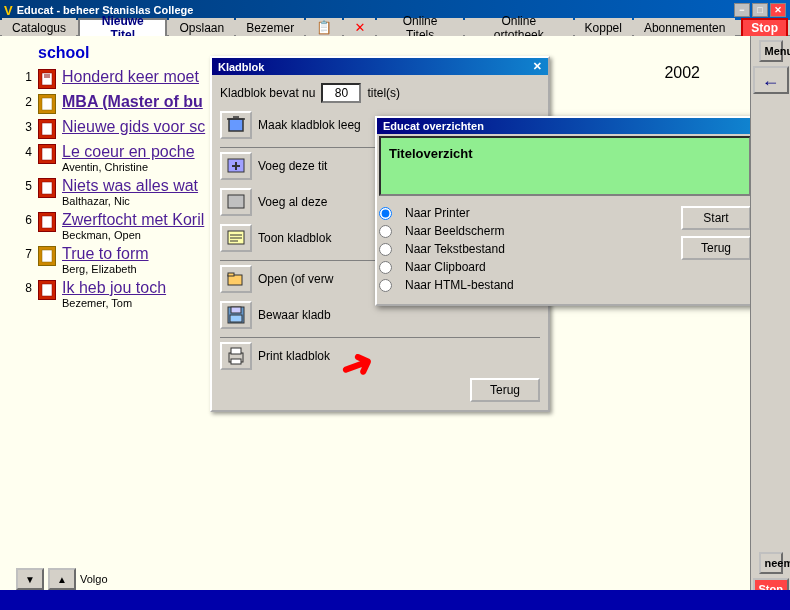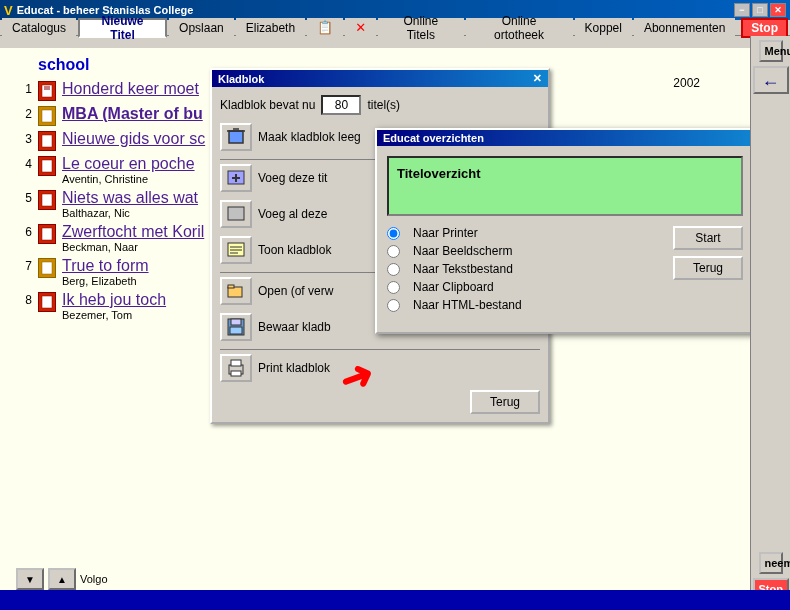--- a/index.html
+++ b/index.html
@@ -67,21 +67,20 @@
       height: calc(610px - 20px - 22px);
     }
 
     
     .content-panel {
       flex: 1;
       background: #fffff0;
       padding: 8px;
       position: relative;
       overflow: hidden;
-      margin-top: 12px;
     }
 
     
     .school-title {
       color: #0000cc;
       font-size: 16px;
       font-weight: bold;
       margin-bottom: 6px;
       margin-left: 30px;
     }
@@ -211,21 +210,21 @@
       box-shadow: 2px 2px 6px rgba(0,0,0,0.5);
       z-index: 20;
     }
     .overzichten-header {
       background: linear-gradient(to right, #000080, #1084d0);
       color: white;
       padding: 2px 6px;
       font-size: 11px;
       font-weight: bold;
     }
-    .overzichten-body { padding: 10px; }
+    .overzichten-body { padding: 2px; }
     .titeloverzicht-box {
       background: #90ee90;
       border: 2px inset #808080;
       padding: 8px;
       min-height: 60px;
       margin-bottom: 10px;
     }
     .titeloverzicht-label {
       font-size: 13px; font-weight: bold; color: #000;
     }
@@ -272,21 +271,21 @@
     <div class="title-btn">−</div>
     <div class="title-btn">□</div>
     <div class="title-btn" style="background:#ff4444; color:white;">✕</div>
   </div>
 </div>
 
 <div class="menu-bar">
   <button class="menu-btn">Catalogus</button>
   <button class="menu-btn tab-selected">Nieuwe Titel</button>
   <button class="menu-btn">Opslaan</button>
-  <button class="menu-btn">Elizabeth</button>
+  <button class="menu-btn">Bezemer</button>
   <button class="menu-btn" style="font-size:13px;">📋</button>
   <button class="menu-btn" style="font-size:13px; color:red;">✕</button>
   <button class="menu-btn">Online Titels</button>
   <button class="menu-btn">Online ortotheek</button>
   <button class="menu-btn">Koppel</button>
   <button class="menu-btn">Abonnementen</button>
   <button class="menu-btn stop-btn">Stop</button>
 </div>
 
 <div class="main-area">
@@ -363,21 +362,21 @@
 
       <div class="book-item">
         <span class="book-num">6</span>
         <div class="book-icon red">
           <svg viewBox="0 0 12 14" fill="white">
               <rect x="1" y="1" width="10" height="12" fill="white" stroke="#880000" stroke-width="0.5"></rect>
             </svg>
         </div>
         <div class="book-text">
           <span class="book-title">Zwerftocht met Koril</span>
-          <span class="book-author">Beckman, Naar</span>
+          <span class="book-author">Beckman, Open</span>
         </div>
       </div>
 
       <div class="book-item">
         <span class="book-num">7</span>
         <div class="book-icon yellow">
           <svg viewBox="0 0 12 14" fill="white">
               <rect x="1" y="1" width="10" height="12" fill="white" stroke="#886600" stroke-width="0.5"></rect>
             </svg>
         </div>
@@ -547,21 +546,21 @@
             <button class="dialog-btn">Start</button>
             <button class="dialog-btn">Terug</button>
           </div>
         </div>
 
       </div>
     </div>
 
     <div class="red-arrow">➜</div>
 
-    <span style="position:absolute; top:28px; right:50px; font-size:12px; color:#000;">2002</span>
+    <span style="position:absolute; top:28px; right:50px; font-size:16px; color:#000;">2002</span>
 
   </div>
 
   <div class="right-sidebar">
     <div class="sidebar-menu-btn">Menu</div>
     <div class="sidebar-arrow">←</div>
     <div style="flex:1;"></div>
     <div class="sidebar-menu-btn">neem</div>
     <div class="sidebar-stop-btn">Stop</div>
   </div>

